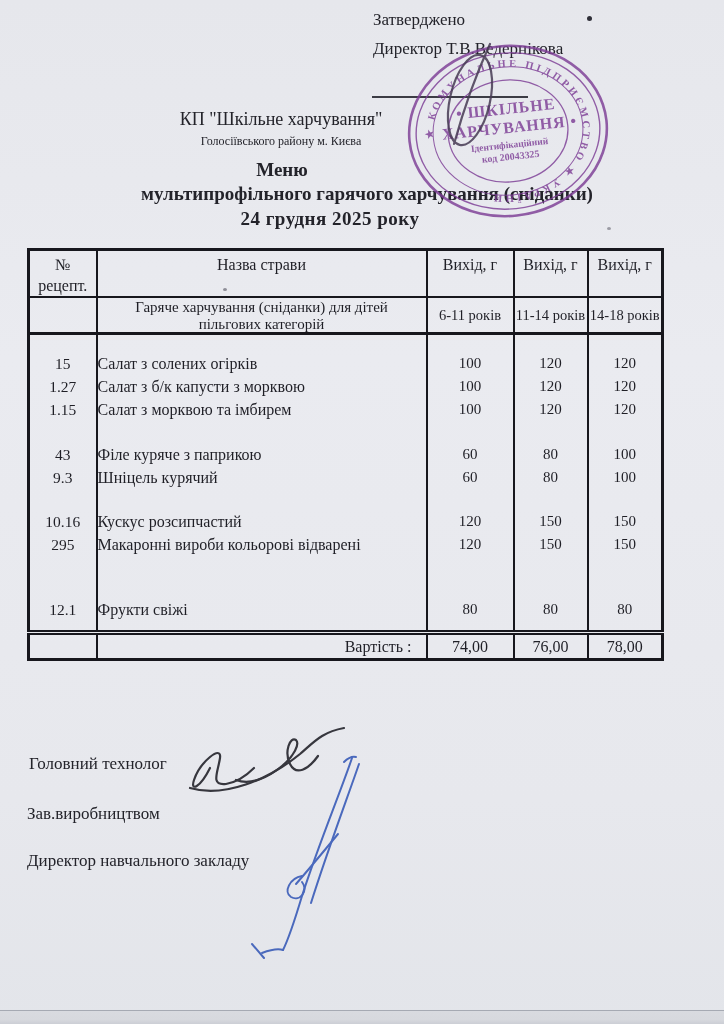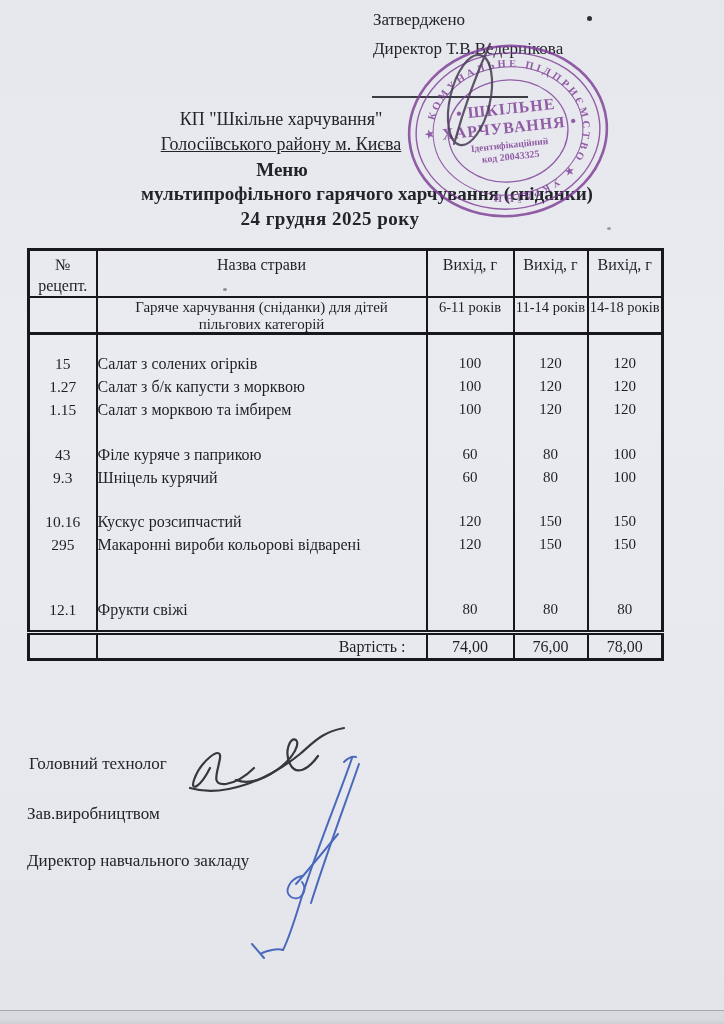--- a/index.html
+++ b/index.html
@@ -11,21 +11,21 @@
   }
   .abs{position:absolute;}
   .nowrap{white-space:nowrap;}
   .ctr{transform:translateX(-50%);}
 
   
   .t-approved{left:373px;top:10px;font-size:17px;}
   .t-director{left:373px;top:39px;font-size:17px;}
   .sig-line{left:372px;top:96px;width:156px;height:2px;background:#3c3c45;}
   .t-org1{left:281px;top:109px;font-size:18px;}
-  .t-org2{left:281px;top:134px;font-size:18px;text-decoration:underline;}
+  .t-org2{left:281px;top:134px;font-size:12px;}
   .t-menu{left:282px;top:159px;font-size:19px;font-weight:bold;}
   .t-sub{left:367px;top:183px;font-size:19px;font-weight:bold;}
   .t-date{left:330px;top:208px;font-size:19px;font-weight:bold;letter-spacing:.5px;}
 
   
   .dot1{left:587px;top:16px;width:5px;height:5px;border-radius:50%;background:#2f2f38;}
   .speck1{left:607px;top:227px;width:4px;height:3px;border-radius:50%;background:#9b9ba4;}
   .speck2{left:223px;top:288px;width:4px;height:3px;border-radius:50%;background:#8e8e98;}
 
   
@@ -34,31 +34,31 @@
     border-collapse:collapse;table-layout:fixed;
     font-size:16px;color:#1f1f26;
   }
   table.menu{border:3px solid #17171d;}
   table.menu td{border-left:2px solid #17171d;border-right:2px solid #17171d;padding:0;vertical-align:top;}
   tr.hdr1{height:45px;}
   tr.hdr1 td{border-bottom:2px solid #17171d;text-align:center;padding-top:3px;font-size:16px;line-height:21px;}
   tr.hdr2{height:33px;}
   tr.hdr2 td{border-bottom:3px solid #17171d;}
   tr.hdr2 td.c-sub{text-align:center;font-size:15px;line-height:16.5px;padding-top:1px;}
-  tr.hdr2 td.c-age{vertical-align:bottom;text-align:center;font-size:14.5px;padding-bottom:16px;}
+  tr.hdr2 td.c-age{vertical-align:bottom;text-align:center;font-size:14.5px;padding-bottom:8px;}
   tr.r{height:23px;}
   tr.r td{line-height:23px;}
   td.c-num{text-align:center;font-size:15.5px;}
   td.c-name{padding-left:7px;}
   td.c-g{text-align:center;font-size:15px;}
   tr.sp td{height:100%;}
   tr.s18{height:18px;} tr.s22{height:22px;} tr.s21{height:21px;} tr.s12{height:12px;}
   tr.cost{height:25px;}
   tr.cost td{border-top:5px double #17171d;line-height:23px;vertical-align:middle;}
-  tr.cost td.c-label{text-align:right;padding-right:20px;}
+  tr.cost td.c-label{text-align:right;padding-right:14px;}
   tr.cost td.c-g{font-size:16px;}
 
   
   .t-sig1{left:29px;top:754px;font-size:17px;}
   .t-sig2{left:27px;top:804px;font-size:17px;}
   .t-sig3{left:27px;top:851px;font-size:17px;}
 
   
   .paper-edge{left:0;top:1010px;width:724px;height:14px;
     background:linear-gradient(180deg,#d9dbe0 0%,#d7d9de 60%,#c9ccd3 100%);

